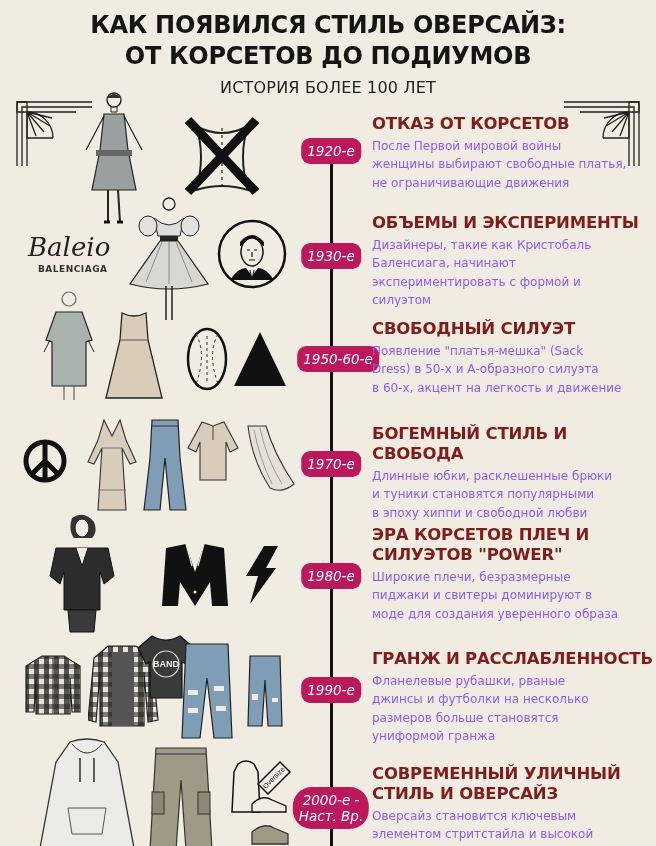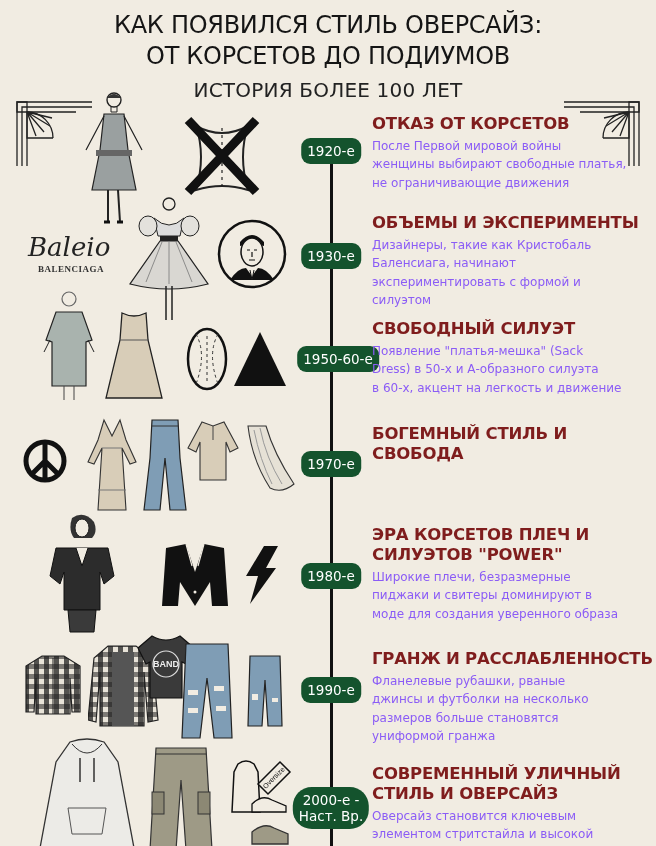--- a/index.html
+++ b/index.html
@@ -5,52 +5,53 @@
   * { box-sizing: border-box; margin: 0; padding: 0; }
   html, body { width: 656px; height: 846px; overflow: hidden; }
   body {
     background: #f1ece2;
     font-family: "DejaVu Sans", sans-serif;
     color: #1a1a1a;
     position: relative;
   }
   .title {
     position: absolute; left: 0; right: 0; top: 10px;
-    text-align: center; font-weight: normal; font-size: 24px; line-height: 31px;
+    text-align: center; font-weight: bold; font-size: 24px; line-height: 31px;
     letter-spacing: -0.3px; color: #151515;
   }
   .subtitle {
     position: absolute; left: 0; right: 0; top: 78px;
-    text-align: center; font-size: 20px; color: #222; letter-spacing: 0.2px;
+    text-align: center; font-size: 16px; color: #222; letter-spacing: 0.2px;
   }
   .corner { position: absolute; }
   .timeline-line {
     position: absolute; left: 330px; top: 150px; width: 3px; height: 700px; background: #111;
   }
   .badge {
-    position: absolute; background: #14532d; color: #fff; border-radius: 9px;
+    position: absolute; background: #be185d; color: #fff; border-radius: 9px;
     font-size: 13.5px; text-align: center; line-height: 16px; padding: 5px 6px;
     transform: translateX(-50%);
     white-space: nowrap;
+    font-style: italic;
   }
   .entry { position: absolute; left: 372px; width: 284px; }
   .entry h3 {
     font-size: 16.5px; font-weight: bold; line-height: 20px; color: #7f1d1d;
     margin-bottom: 3px; white-space: pre-line; letter-spacing: -0.2px;
   }
   .entry p {
     font-size: 12px; line-height: 18.3px; color: #8b5cf6; white-space: pre-line;
   }
   .art { position: absolute; }
   .balenciaga-sig {
     position: absolute; left: 28px; top: 232px;
     font-family: "DejaVu Serif", serif; font-style: italic; font-size: 26px; color: #222;
   }
   .balenciaga-word {
-    position: absolute; left: 38px; top: 264px; font-size: 9px; font-weight: bold; letter-spacing: 0.5px; color: #333; font-family: Liberation Serif, serif;
+    position: absolute; left: 38px; top: 264px; font-size: 9px; font-weight: bold; letter-spacing: 0.5px; color: #333;
   }
 </style>
 </head>
 <body>
 
 <div class="title">
   <div>КАК ПОЯВИЛСЯ СТИЛЬ ОВЕРСАЙЗ:</div>
   <div>ОТ КОРСЕТОВ ДО ПОДИУМОВ</div>
 </div>
 <div class="subtitle">ИСТОРИЯ БОЛЕЕ 100 ЛЕТ</div>
@@ -171,20 +172,23 @@
   <path d="M16 2 L27 6 L38 2 L52 28 L44 32 L40 22 L40 60 L14 60 L14 22 L10 32 L2 28 Z" fill="#d8cdb8" stroke="#333" stroke-width="1.1"></path>
   <path d="M27 6 v14" stroke="#444"></path>
 </svg>
 <svg class="art" style="left:244px;top:424px" width="52" height="72" viewBox="0 0 52 72">
   <path d="M4 2 L22 2 q8 28 28 58 q-12 10 -24 4 q-18 -28 -22 -62z" fill="#e6e1d6" stroke="#333" stroke-width="1.1"></path>
   <path d="M10 6 q6 30 18 54 M16 4 q6 30 22 56" stroke="#999" fill="none"></path>
 </svg>
 <div class="badge" style="left:331px;top:451px"><span>1970-е</span></div>
 <div class="entry" style="top:424px">
   <h3>БОГЕМНЫЙ СТИЛЬ И СВОБОДА</h3>
+  <p>Длинные юбки, расклешенные брюки
+и туники становятся популярными
+в эпоху хиппи и свободной любви</p>
 </div>
 
 <svg class="art" style="left:42px;top:514px" width="80" height="120" viewBox="0 0 80 120">
   <path d="M30 4 q12 -8 22 4 q4 10 -2 16 h-18 q-6 -8 -2 -20z" fill="#333"></path>
   <ellipse cx="40" cy="14" rx="7" ry="9" fill="#f1ece2" stroke="#222"></ellipse>
   <path d="M14 34 L66 34 L72 62 L62 70 L58 58 L58 96 L22 96 L22 58 L18 70 L8 62 Z" fill="#2c2c2c" stroke="#111"></path>
   <path d="M34 34 L40 52 L46 34" fill="#f1ece2" stroke="#111"></path>
   <path d="M26 96 L54 96 L52 118 L28 118 Z" fill="#3a3a3a" stroke="#111"></path>
 </svg>
 <svg class="art" style="left:160px;top:542px" width="70" height="66" viewBox="0 0 70 66">

